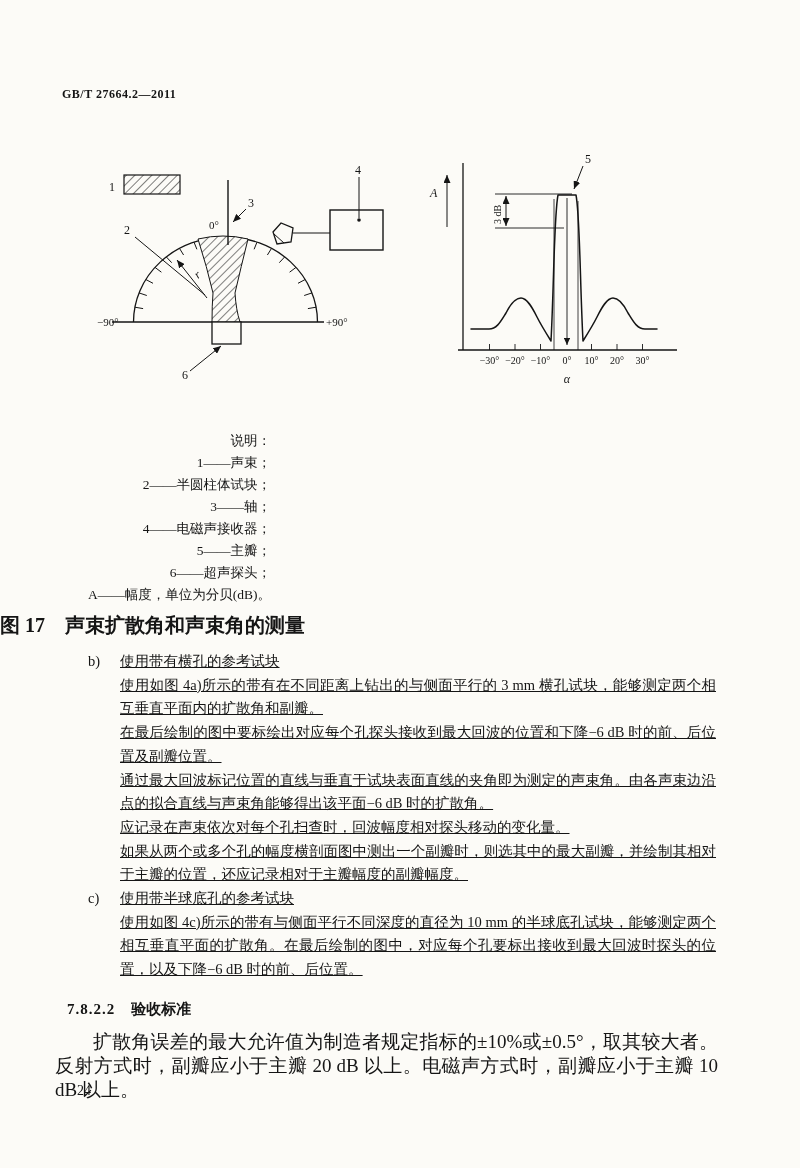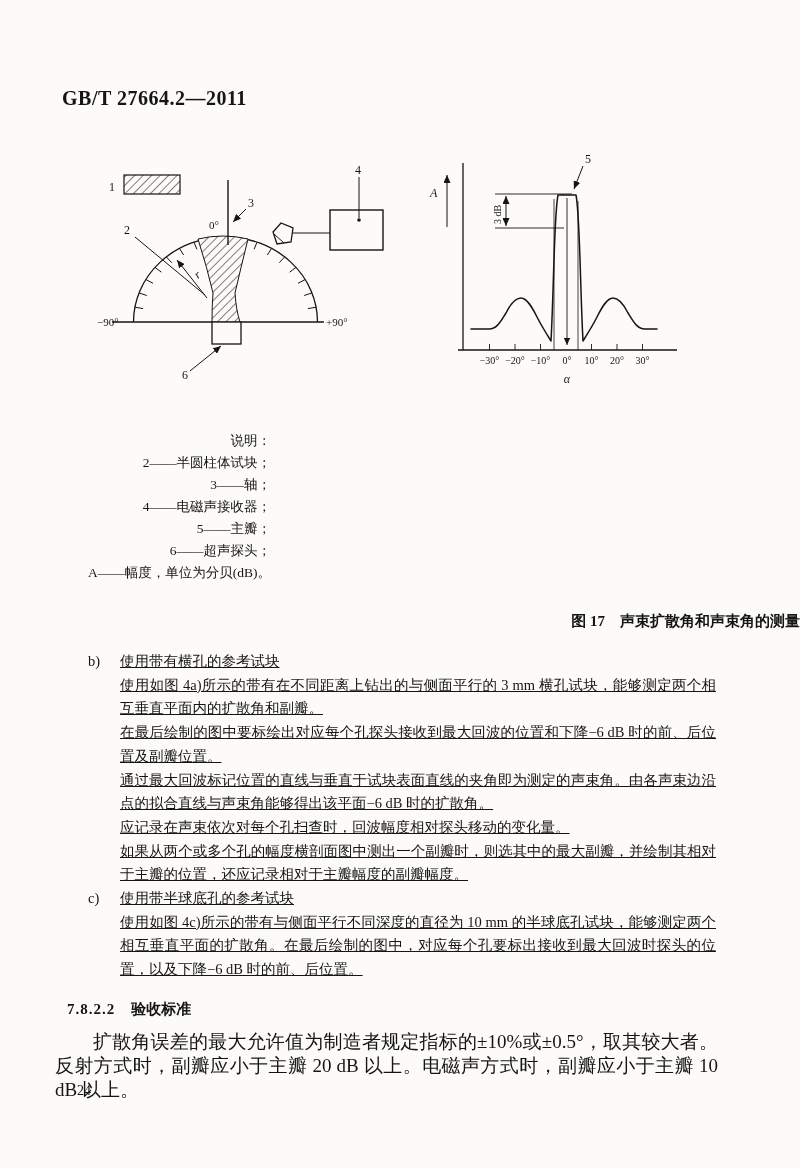--- a/index.html
+++ b/index.html
@@ -8,32 +8,32 @@
     position:relative;
     width:800px;height:1168px;
     margin:0 auto;
     background:#fcfbf7;
     color:#151515;
     font-family:"Liberation Serif","DejaVu Serif",serif;
     overflow:hidden;
   }
   .header{
     position:absolute;left:62px;top:87px;
-    font-size:20px;font-weight:bold;letter-spacing:.5px;
+    font-size:12px;font-weight:bold;letter-spacing:.5px;
   }
   .fig-area{position:absolute;left:0;top:0;}
   svg text{font-family:"Liberation Serif","DejaVu Serif",serif;fill:#151515;}
   .legend{
     position:absolute;left:88px;top:430px;
     font-size:13.5px;line-height:22px;
   }
   .legend .lg-line{white-space:nowrap;text-align:right;}
   .caption{
     position:absolute;left:0;top:612px;width:800px;
-    text-align:right;font-weight:bold;font-size:15px;
+    text-align:left;font-weight:bold;font-size:20px;
   }
   .body-list{
     position:absolute;left:88px;top:650px;width:628px;
     font-size:14.5px;line-height:23.7px;text-decoration:underline;
   }
   .item-head{white-space:nowrap;}
   .item-head .marker{display:inline-block;width:32px;}
   .item-body{margin-left:32px;text-align:justify;}
   .item-body p{margin:0;padding:0;}
   .sec-head{
@@ -170,20 +170,21 @@
       <text x="142" y="219">0°</text>
       <text x="166.5" y="219">10°</text>
       <text x="192" y="219">20°</text>
       <text x="217.5" y="219">30°</text>
     </g>
     <text x="142" y="238" font-size="12" font-style="italic" text-anchor="middle">α</text>
   </svg>
 
   <div class="legend">
     <div class="lg-line">说明：</div>
+    <div class="lg-line">1——声束；</div>
     <div class="lg-line">2——半圆柱体试块；</div>
     <div class="lg-line">3——轴；</div>
     <div class="lg-line">4——电磁声接收器；</div>
     <div class="lg-line">5——主瓣；</div>
     <div class="lg-line">6——超声探头；</div>
     <div class="lg-line">A——幅度，单位为分贝(dB)。</div>
   </div>
 
   <div class="caption">图 17　声束扩散角和声束角的测量</div>
 

